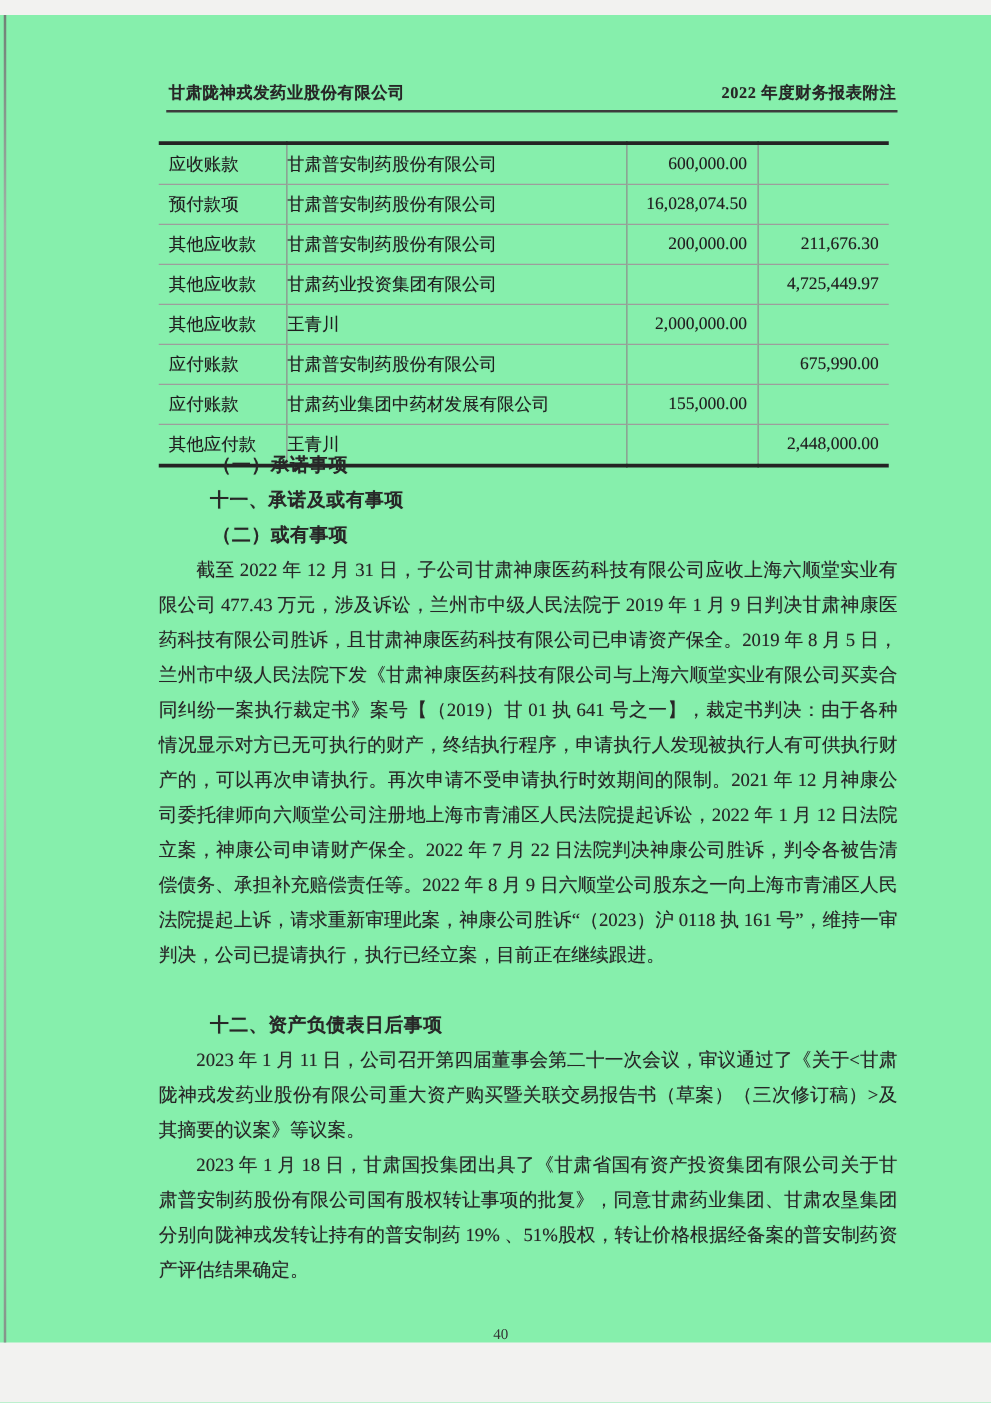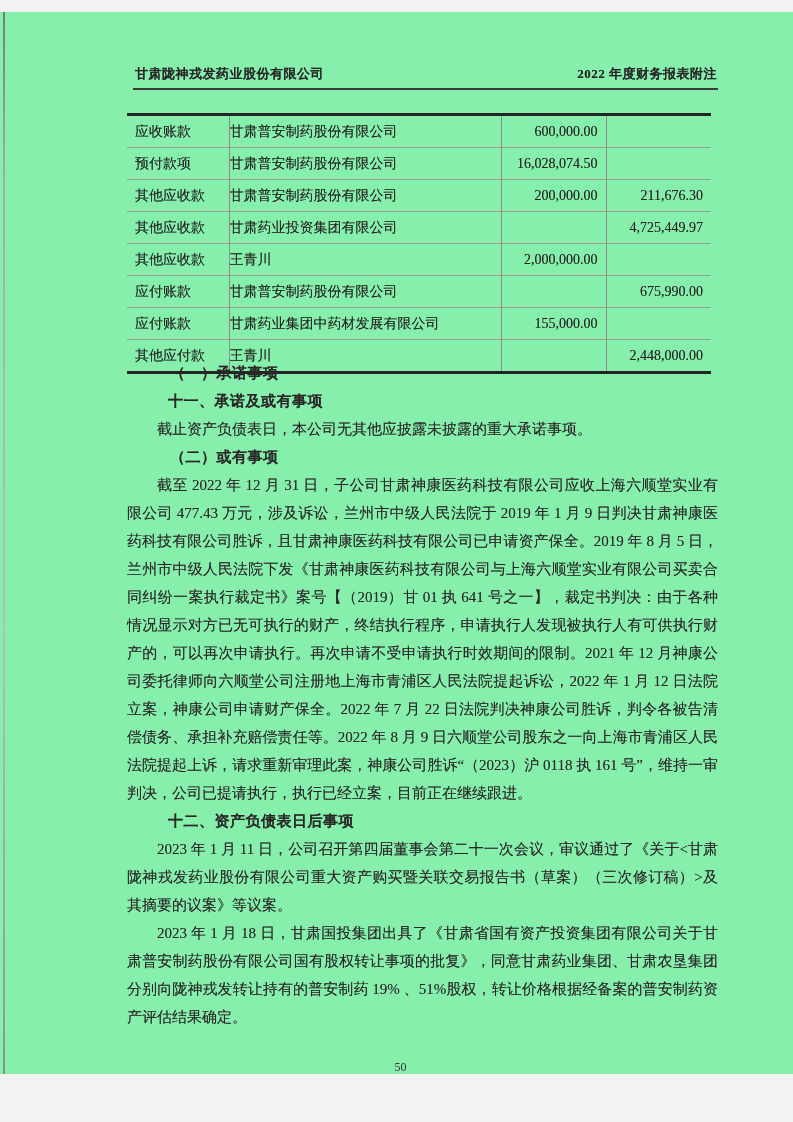--- a/index.html
+++ b/index.html
@@ -145,27 +145,26 @@
         <td class="c-party">王青川</td>
         <td class="c-num"></td>
         <td class="c-num c-last">2,448,000.00</td>
       </tr>
     </tbody>
   </table>
 
   <div class="flow flow-1">
     <p class="hd sub">（一）承诺事项</p>
     <p class="hd">十一、承诺及或有事项</p>
-    <p class="para">截止资产负债表日，本公司无其他应披露未披露的重大承诺事项。</p>
     <p class="hd sub">（二）或有事项</p>
     <p class="para">截至 2022 年 12 月 31 日，子公司甘肃神康医药科技有限公司应收上海六顺堂实业有限公司 477.43 万元，涉及诉讼，兰州市中级人民法院于 2019 年 1 月 9 日判决甘肃神康医药科技有限公司胜诉，且甘肃神康医药科技有限公司已申请资产保全。2019 年 8 月 5 日，兰州市中级人民法院下发《甘肃神康医药科技有限公司与上海六顺堂实业有限公司买卖合同纠纷一案执行裁定书》案号【（2019）甘 01 执 641 号之一】，裁定书判决：由于各种情况显示对方已无可执行的财产，终结执行程序，申请执行人发现被执行人有可供执行财产的，可以再次申请执行。再次申请不受申请执行时效期间的限制。2021 年 12 月神康公司委托律师向六顺堂公司注册地上海市青浦区人民法院提起诉讼，2022 年 1 月 12 日法院立案，神康公司申请财产保全。2022 年 7 月 22 日法院判决神康公司胜诉，判令各被告清偿债务、承担补充赔偿责任等。2022 年 8 月 9 日六顺堂公司股东之一向上海市青浦区人民法院提起上诉，请求重新审理此案，神康公司胜诉“（2023）沪 0118 执 161 号”，维持一审判决，公司已提请执行，执行已经立案，目前正在继续跟进。</p>
   </div>
 
   <div class="flow flow-2">
     <p class="hd">十二、资产负债表日后事项</p>
     <p class="para">2023 年 1 月 11 日，公司召开第四届董事会第二十一次会议，审议通过了《关于&lt;甘肃陇神戎发药业股份有限公司重大资产购买暨关联交易报告书（草案）（三次修订稿）&gt;及其摘要的议案》等议案。</p>
     <p class="para">2023 年 1 月 18 日，甘肃国投集团出具了《甘肃省国有资产投资集团有限公司关于甘肃普安制药股份有限公司国有股权转让事项的批复》，同意甘肃药业集团、甘肃农垦集团分别向陇神戎发转让持有的普安制药 19% 、51%股权，转让价格根据经备案的普安制药资产评估结果确定。</p>
   </div>
 
-  <div class="pageno">50</div>
+  <div class="pageno">40</div>
   <div class="doccode">6-1-92</div>
 
 </div>
 
 </body></html>

